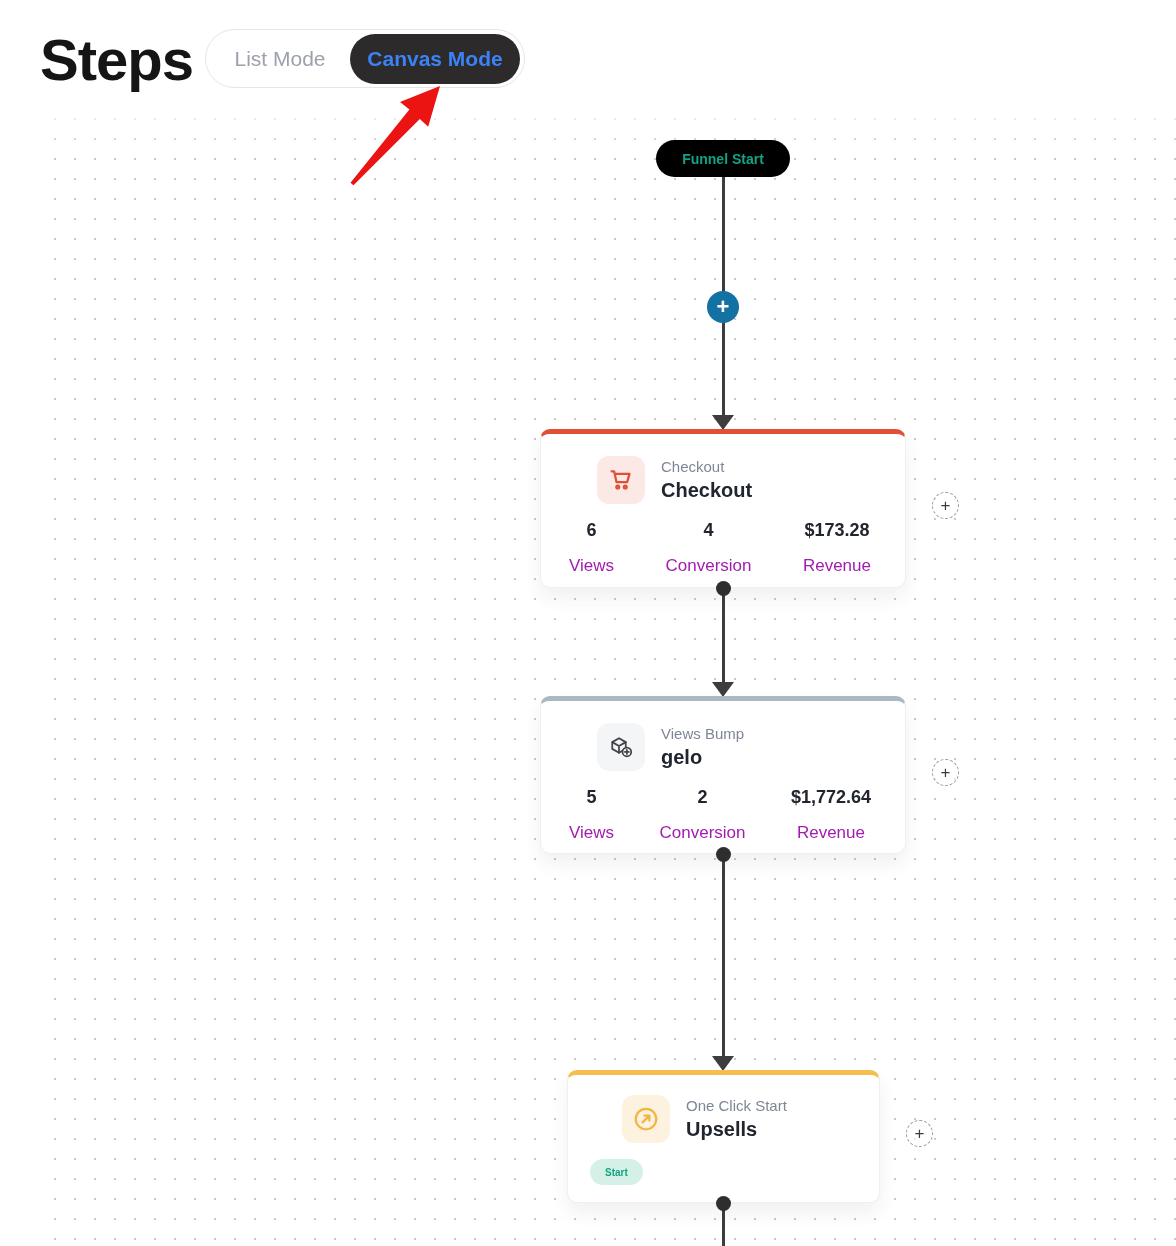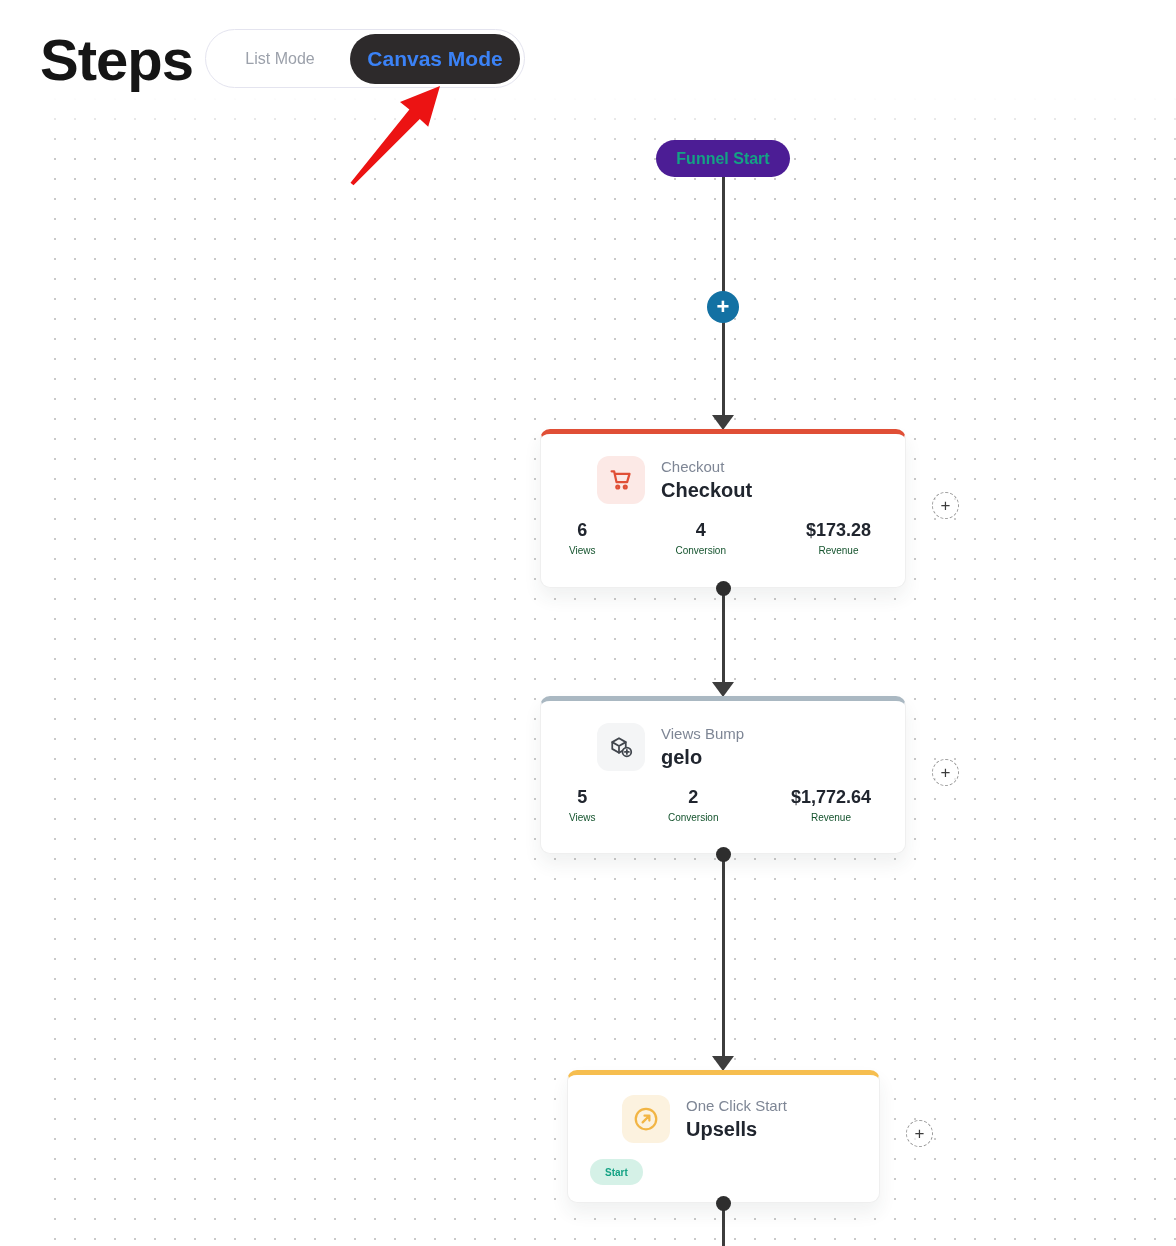--- a/index.html
+++ b/index.html
@@ -30,21 +30,21 @@
     font-size:58px; font-weight:700; letter-spacing:-1px; color:#151515;
   }
   .mode-toggle {
     position:absolute; left:205px; top:29px; z-index:3;
     width:320px; height:59px; background:#ffffff;
     border:1.5px solid #e4e4ef; border-radius:30px;
     display:flex; align-items:center; padding:4px;
   }
   .mode-option-inactive {
     flex:0 0 140px; text-align:center;
-    font-size:16px; font-weight:500; color:#9ca1ab; cursor:pointer;
+    font-size:21px; font-weight:500; color:#9ca1ab; cursor:pointer;
   }
   .mode-option-active {
     flex:1; height:50px; background:#2d2a2b; border-radius:26px;
     display:flex; align-items:center; justify-content:center;
     font-size:21px; font-weight:700; color:#3b82f6; cursor:pointer;
   }
 
   
   .annotation-arrow { position:absolute; left:0; top:0; z-index:6; pointer-events:none; }
 
@@ -68,23 +68,23 @@
   .add-branch-button {
     position:absolute; width:27px; height:27px; border-radius:50%;
     border:1.5px dashed #9a9a9a; background:rgba(255,255,255,.6); z-index:2;
     display:flex; align-items:center; justify-content:center;
     font-size:17px; font-weight:500; color:#3c3c3c; cursor:pointer;
   }
 
   
   .funnel-start-pill {
     position:absolute; left:656px; top:140px; width:134px; height:37px;
-    background:#4c1d95; border-radius:19px; z-index:2;
-    display:flex; align-items:center; justify-content:center;
-    font-size:16px; font-weight:700; color:#14a284;
+    background:#000000; border-radius:19px; z-index:2;
+    display:flex; align-items:center; justify-content:center;
+    font-size:14px; font-weight:700; color:#14a284;
   }
 
   
   .step-card {
     position:absolute; background:#ffffff; border-radius:10px; z-index:2;
     border:1px solid #efefef;
     box-shadow:0 10px 18px rgba(40,50,60,.07);
     border-top-width:5px; border-top-style:solid;
     padding:22px 24px 18px 24px; cursor:pointer;
   }
@@ -103,21 +103,21 @@
   .icon-bg-amber { background:#fcf2df; }
   .card-type-label { font-size:15px; color:#7e8695; margin-bottom:4px; }
   .card-name { font-size:20px; font-weight:700; color:#20252e; }
 
   .card-stats {
     display:flex; justify-content:space-between;
     margin-top:16px; padding:0 10px 0 4px;
   }
   .stat { text-align:center; }
   .stat-value { font-size:18px; font-weight:700; color:#20252e; }
-  .stat-label { font-size:10px; color:#14532d; margin-top:4px; }
+  .stat-label { font-size:17px; color:#a21caf; margin-top:15px; }
 
   .start-badge {
     display:inline-flex; align-items:center; justify-content:center;
     margin-top:16px; height:26px; padding:0 15px;
     background:#d5f1e7; border-radius:14px;
     font-size:10px; font-weight:700; color:#14a284;
   }
 </style>
 </head>
 <body>

